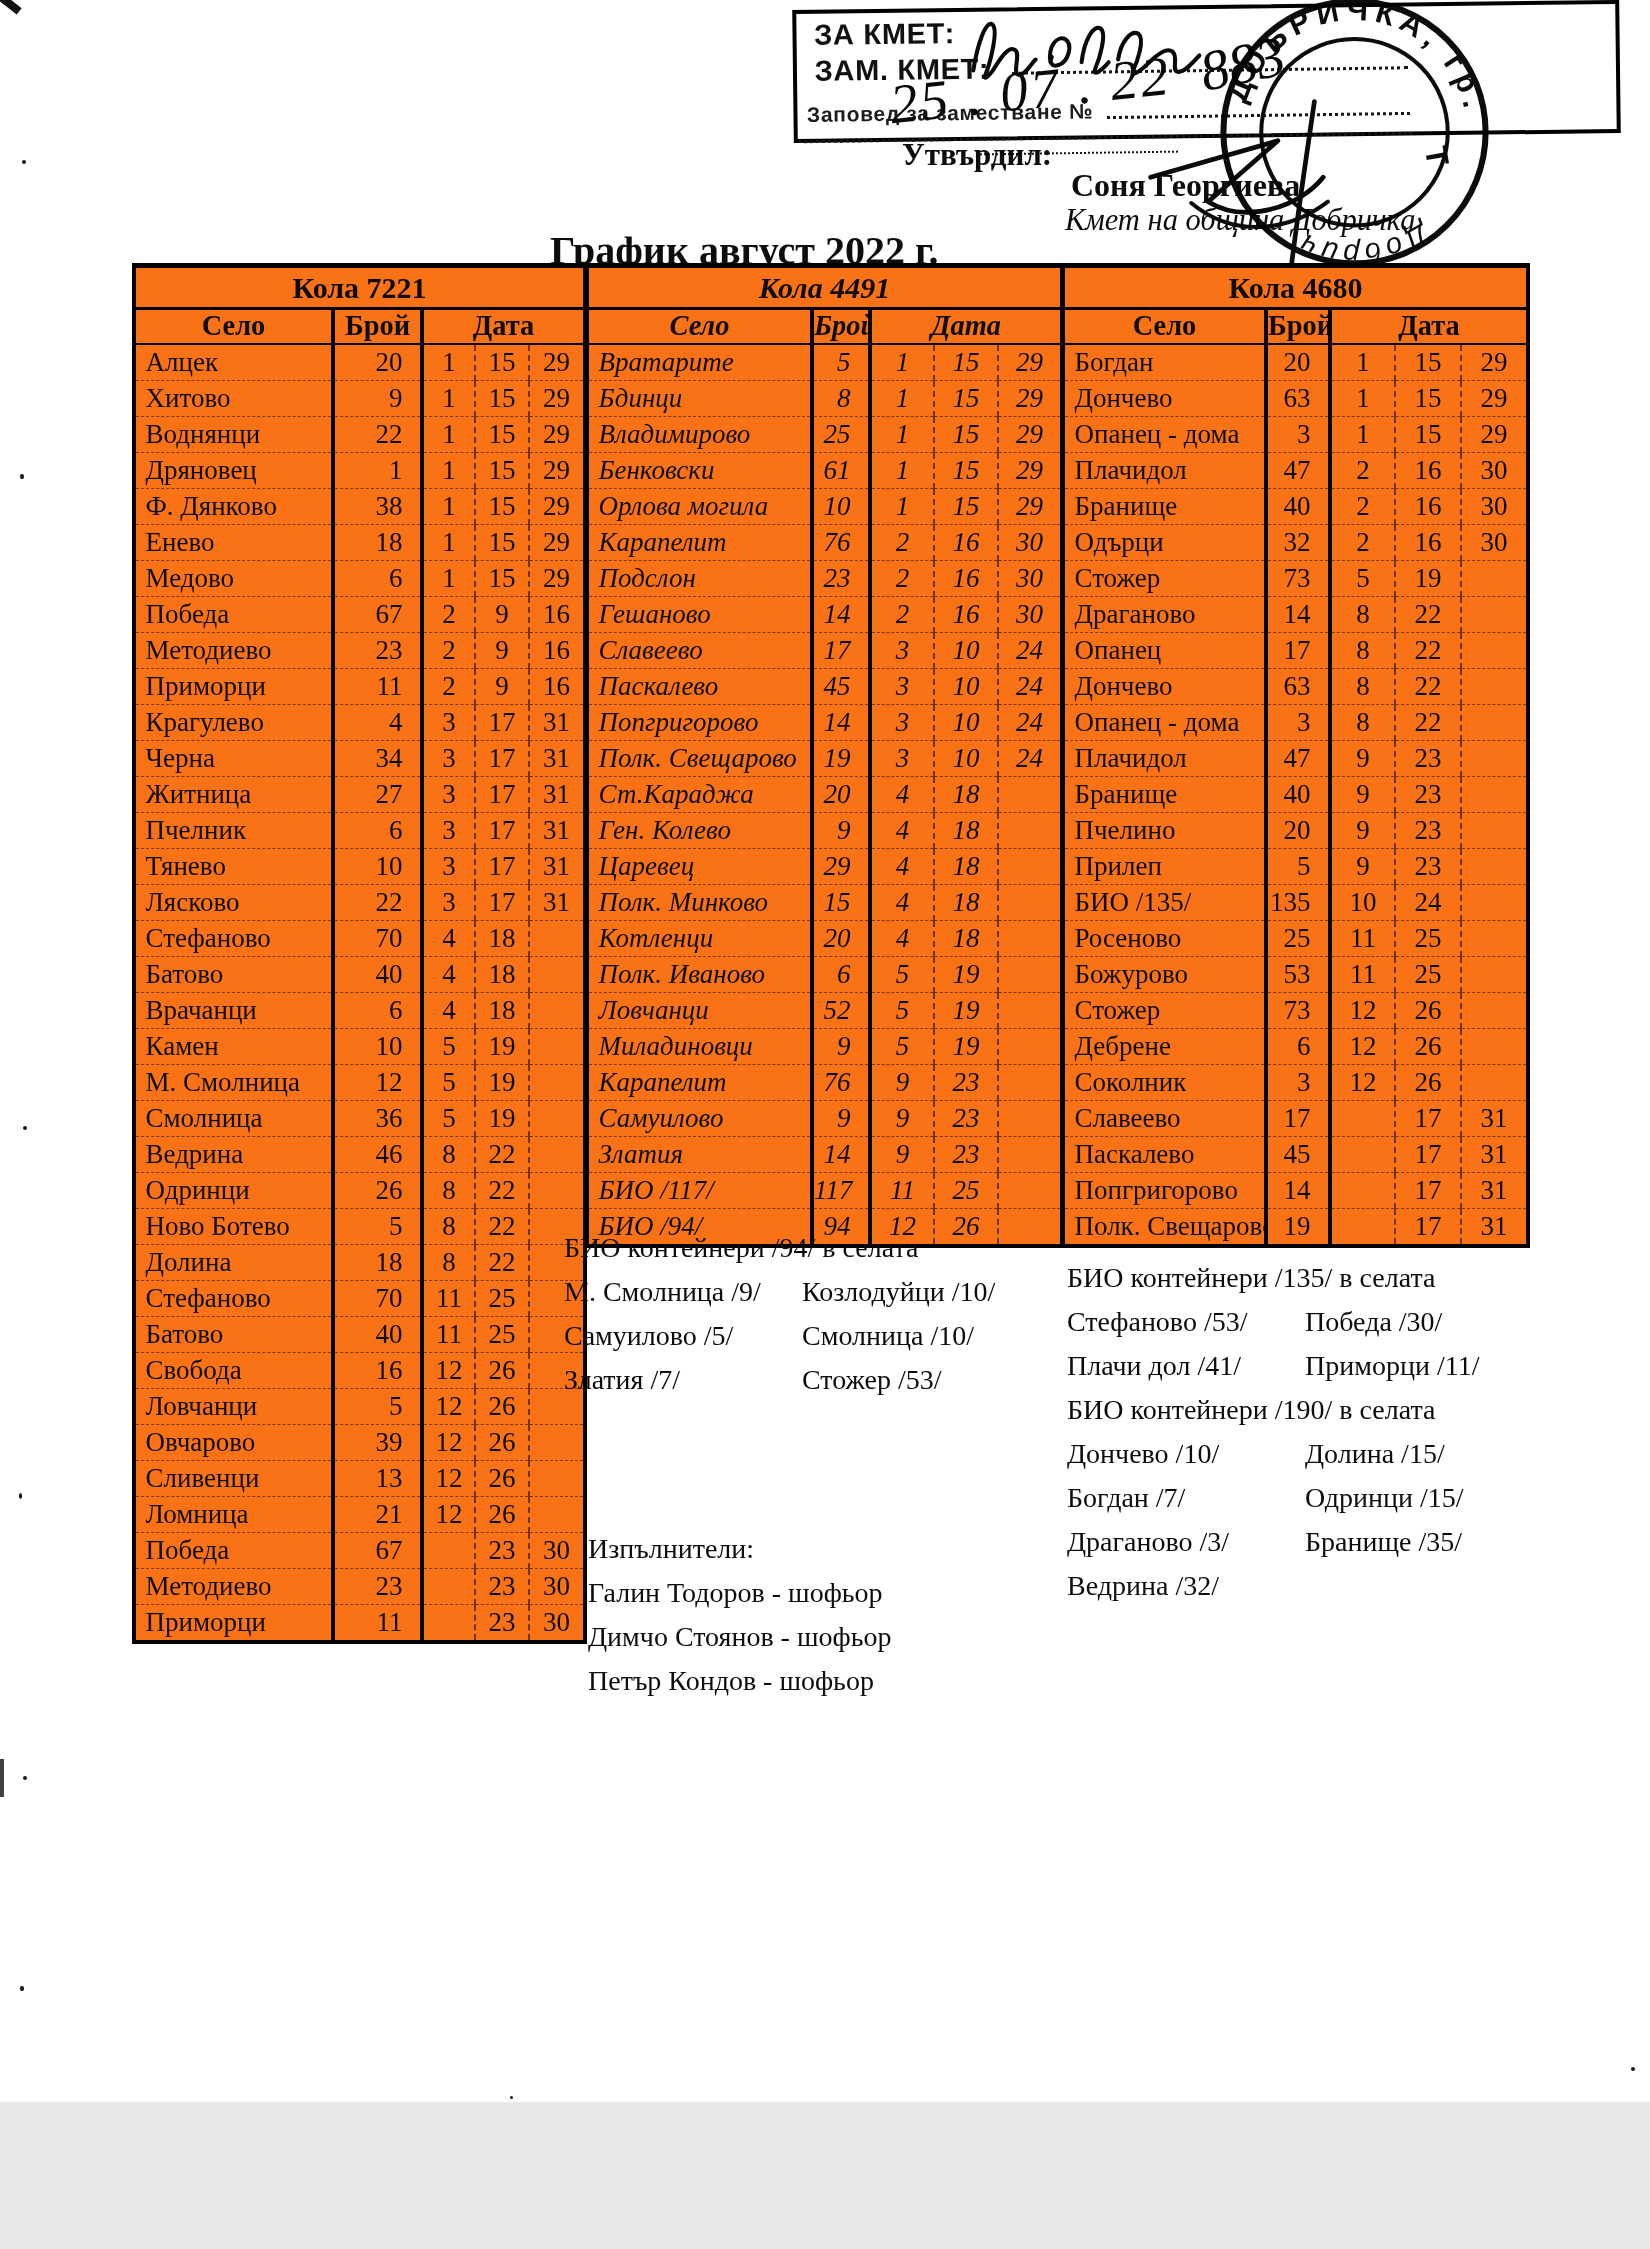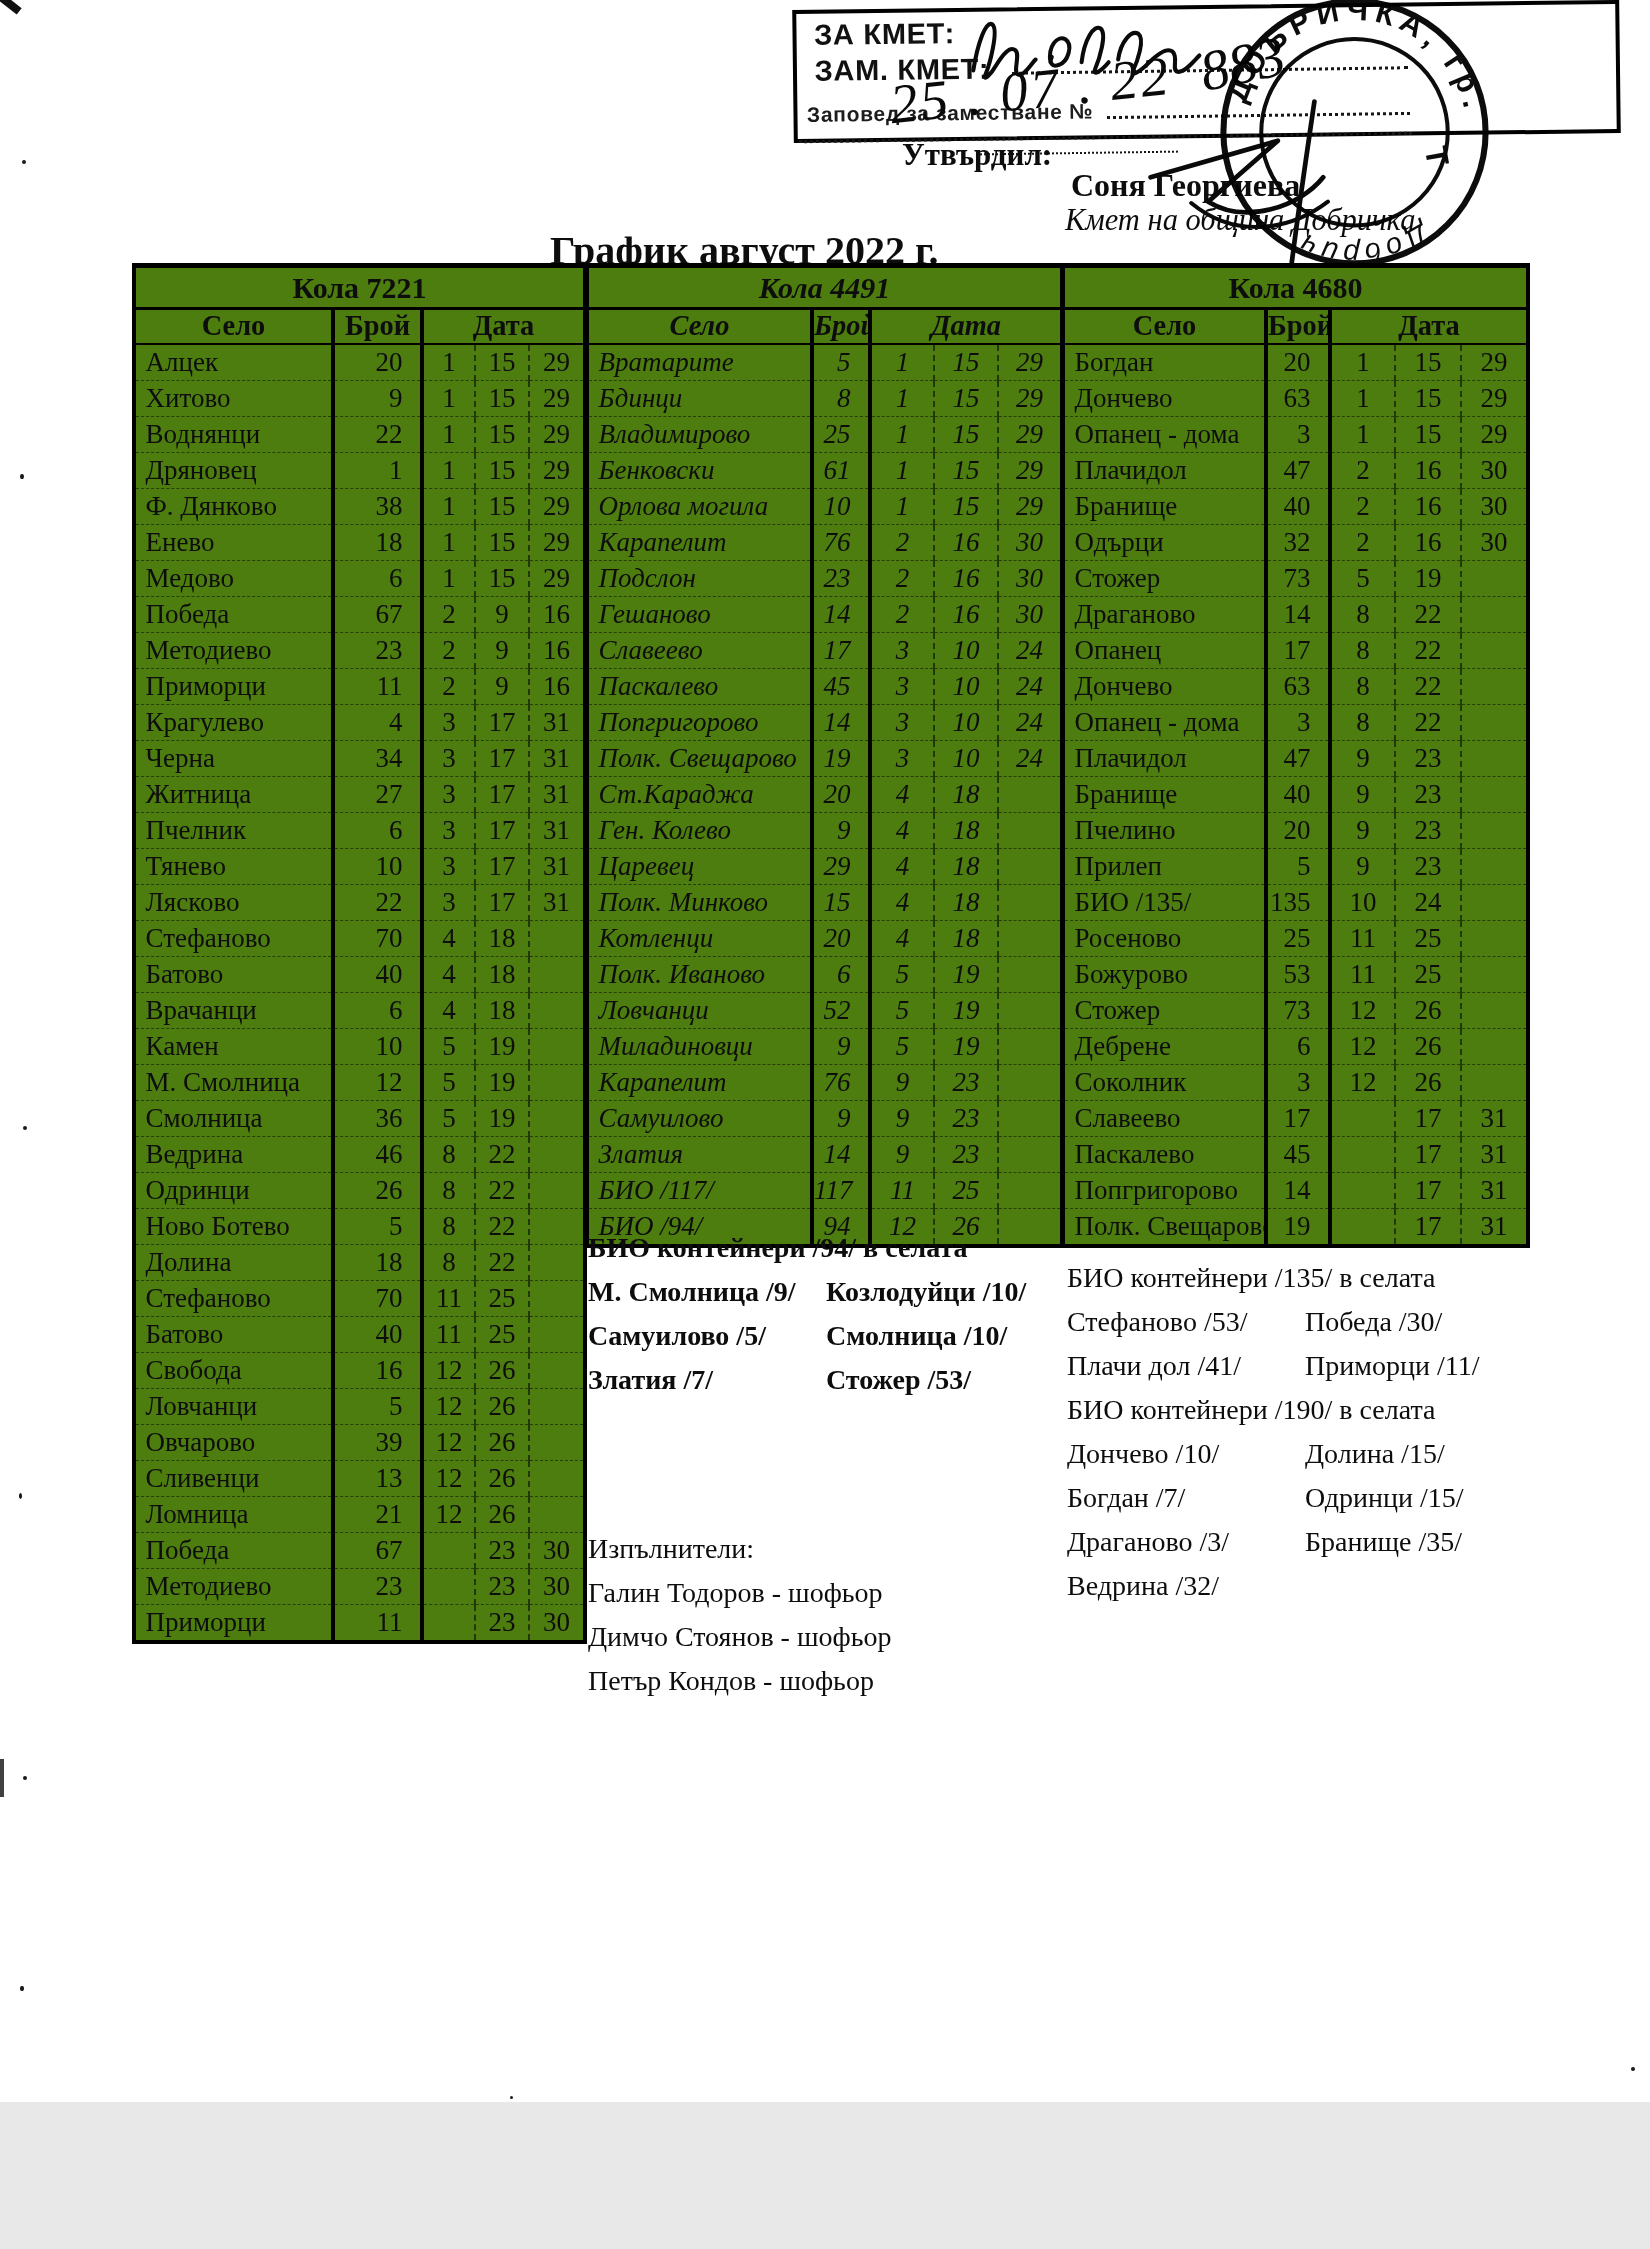--- a/index.html
+++ b/index.html
@@ -30,40 +30,40 @@
   
   #handwriting{position:absolute;left:812px;top:0;width:839px;height:379px;pointer-events:none;}
   #handwriting path{fill:none;stroke:#0a0a0a;stroke-linecap:round;stroke-linejoin:round;}
   #handwriting text{fill:#0a0a0a;font-family:"Liberation Serif",serif;}
   #roundstamp{position:absolute;left:1218px;top:-2.7px;width:273px;height:284px;pointer-events:none;opacity:.95;}
   #roundstamp circle{fill:none;stroke:#000;}
   #roundstamp text{fill:#000;font-family:"Liberation Sans","DejaVu Sans",sans-serif;}
 
   
   .sched{position:absolute;top:263px;border-collapse:collapse;table-layout:fixed;
-         border:4.1px solid #000;border-top:5.4px solid #000;background:#4d7c0f;}
+         border:4.1px solid #000;border-top:5.4px solid #000;background:#f97316;}
   .t0{left:132px;width:451px;}
   .t1{left:585px;width:475px;font-style:italic;}
   .t2{left:1061px;width:464px;}
   .sched th,.sched td{padding:0;overflow:hidden;white-space:nowrap;}
   .sched th.car{font-size:30px;font-weight:bold;height:39px;border-bottom:3.4px solid #000;text-align:center;}
   .sched th.sub{font-size:28.4px;font-weight:bold;height:32.5px;border-bottom:2.7px solid #000;text-align:center;}
   .sched th.sv,.sched td.v{border-right:4.1px solid #000;}
   .sched th.sb2,.sched td.b{border-right:4.1px solid #000;}
   .sched td{height:35px;font-size:27px;}
   .sched td.v{text-align:left;padding-left:9.5px;}
   .sched td.b{text-align:right;padding-right:17.6px;}
   .sched td.d1,.sched td.d2{text-align:center;border-right:2px dashed rgba(0,0,0,.55);}
   .sched td.d3{text-align:center;}
   .sched tbody tr td{border-top:1.4px dashed rgba(0,0,0,.5);}
   .sched tbody tr:first-child td{border-top:none;}
 
   
   .notes{position:absolute;}
-  #mid-notes{left:588px;top:1226px;width:474px;font-weight:bold;}
+  #mid-notes{left:564px;top:1226px;width:474px;}
   #right-notes{left:1067px;top:1256px;width:467px;}
   #executors{left:588px;top:1527px;width:474px;}
   .note-line{height:44px;line-height:44px;font-size:28px;white-space:nowrap;}
   .note-col{display:inline-block;width:238px;}
   .note-col:last-child{width:auto;}
 
   
   .speck{position:absolute;background:#1a1a1a;border-radius:50%;}
   #corner-mark{position:absolute;left:-5.4px;top:-1.4px;width:27px;height:8.1px;background:#111;transform:rotate(38deg);}
   #edge-tick{position:absolute;left:0;top:1759px;width:4.1px;height:38px;background:#000;opacity:.75;}

